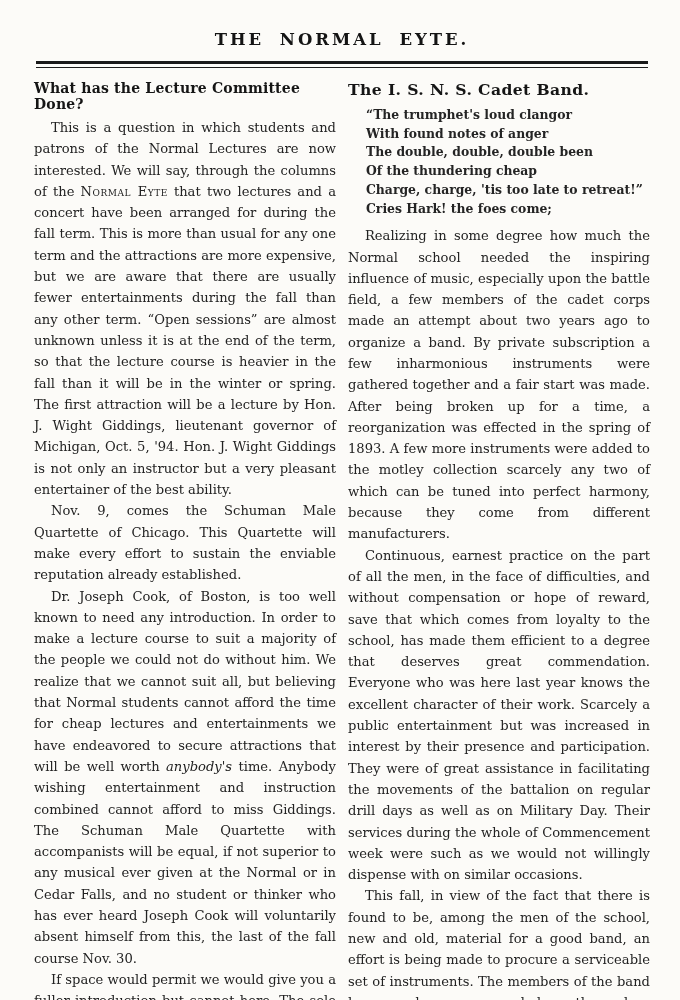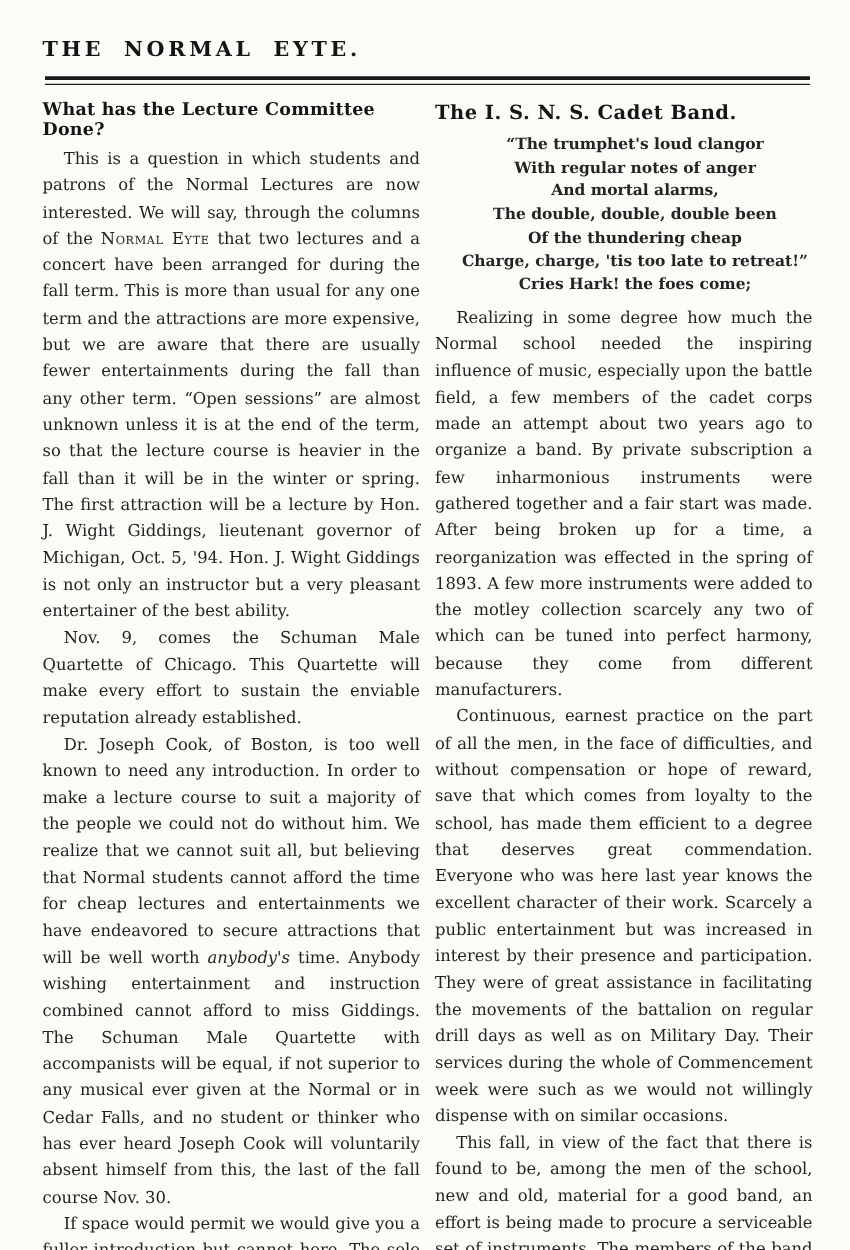--- a/index.html
+++ b/index.html
@@ -12,20 +12,21 @@
     width: 680px;
     height: 1000px;
     background: #fcfbf8;
     color: #1c1c1c;
     font-family: "DejaVu Serif", serif;
     overflow: hidden;
     box-sizing: border-box;
     padding: 24px 30px 0 34px;
   }
   .masthead {
+    text-align: center;
     font-size: 16.5px;
     font-weight: bold;
     letter-spacing: 3px;
     word-spacing: 7px;
     margin: 6px 0 12px 0;
     color: #141414;
   }
   .rule-double {
     height: 3px;
     border-top: 3px solid #1a1a1a;
@@ -62,21 +63,20 @@
     text-align: justify;
     text-indent: 17px;
     color: #222;
   }
   .poem {
     margin: 2px 0 7px 18px;
     font-size: 12.4px;
     font-weight: bold;
     line-height: 18.7px;
     color: #242424;
-    text-align: center;
   }
   .poem-line { white-space: nowrap; }
   .sc { font-variant: small-caps; letter-spacing: 0.5px; }
   .it { font-style: italic; }
 </style>
 </head>
 <body>
 
 <div class="page">
 
@@ -97,22 +97,21 @@
 
       <p class="para">If space would permit we would give you a fuller introduction but cannot here.  The sole aim of the committee in arranging for this course has been to suit the students.</p>
 
     </div>
 
     <div class="col">
       <div class="article-heading-right">The I. S. N. S. Cadet Band.</div>
 
       <div class="poem">
         <div class="poem-line">“The trumphet's loud clangor</div>
-        <div class="poem-line">With regular notes of anger</div>
-        <div class="poem-line">And mortal alarms,</div>
+        <div class="poem-line">With found notes of anger</div>
         <div class="poem-line">The double, double, double been</div>
         <div class="poem-line">Of the thundering cheap</div>
         <div class="poem-line">Charge, charge, 'tis too late to retreat!”</div>
         <div class="poem-line">Cries Hark! the foes come;</div>
       </div>
 
       <p class="para">Realizing in some degree how much the Normal school needed the inspiring influence of music, especially upon the battle field, a few members of the cadet corps made an attempt about two years ago to organize a band.  By private subscription a few inharmonious instruments were gathered together and a fair start was made.  After being broken up for a time, a reorganization was effected in the spring of 1893. A few more instruments were added to the motley collection scarcely any two of which can be tuned into perfect harmony, because they come from different manufacturers.</p>
       <p class="para">Continuous, earnest practice on the part of all the men, in the face of difficulties, and without compensation or hope of reward, save that which comes from loyalty to the school, has made them efficient to a degree that deserves great commendation.  Everyone who was here last year knows the excellent character of their work.  Scarcely a public entertainment but was increased in interest by their presence and participation.  They were of great assistance in facilitating the movements of the battalion on regular drill days as well as on Military Day. Their services during the whole of Commencement week were such as we would not willingly dispense with on similar occasions.</p>
       <p class="para">This fall, in view of the fact that there is found to be, among the men of the school, new and old, material for a good band, an effort is being made to procure a serviceable set of instruments.  The members of the band have made generous pledges themselves toward the object and they are now offering other members of the school a chance to show some appreciation of their work.</p>
 

